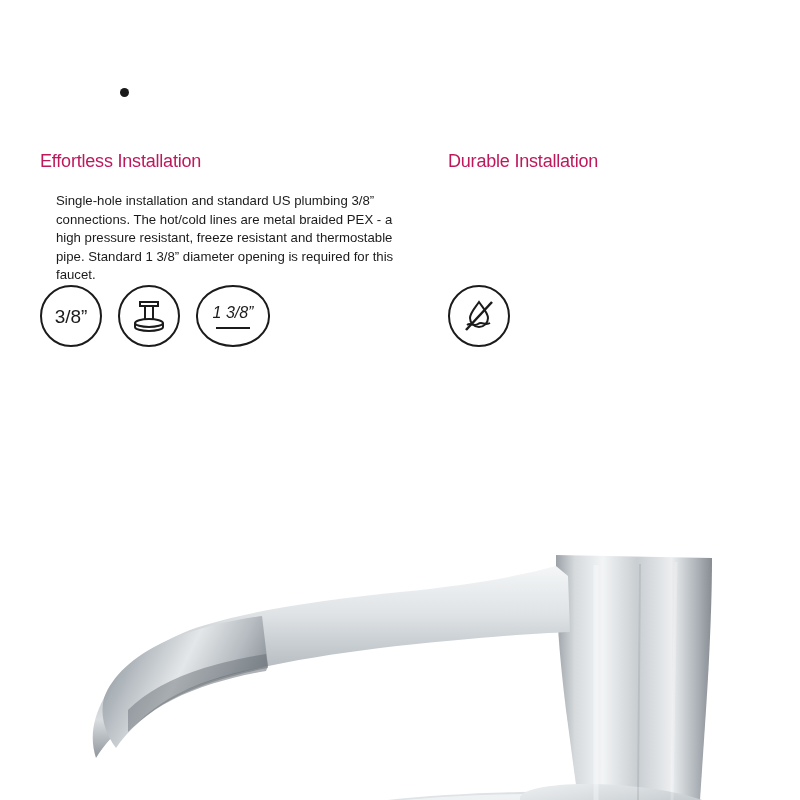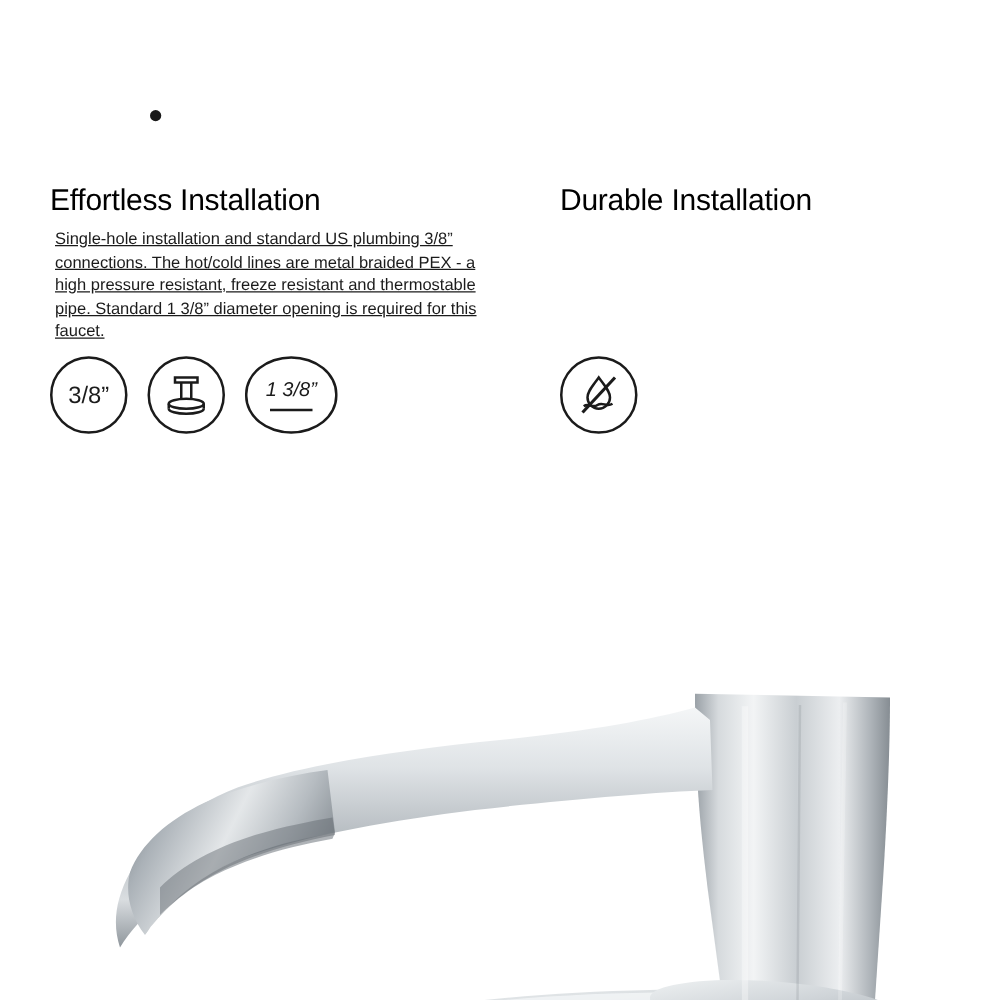--- a/index.html
+++ b/index.html
@@ -45,33 +45,32 @@
 
   
   .col {
     position: absolute;
     top: 146px;
   }
   .col-left { left: 40px; width: 370px; }
   .col-right { left: 448px; width: 330px; }
 
   .heading {
-    font-size: 24px;
+    font-size: 18px;
     font-weight: normal;
-    color: #000000;
+    color: #be185d;
     margin: 0 0 6px 0;
     line-height: 30px;
     letter-spacing: -0.2px;
   }
   .body-text {
     font-size: 13.2px;
     line-height: 18.5px;
     color: #1b1b1b;
-    margin: 4px;
-    text-decoration: underline;
+    margin: 16px;
   }
 
   
   .icon-row {
     position: absolute;
     display: flex;
     gap: 16px;
     align-items: flex-end;
   }
   .icon-row-left { left: 40px; top: 285px; }

